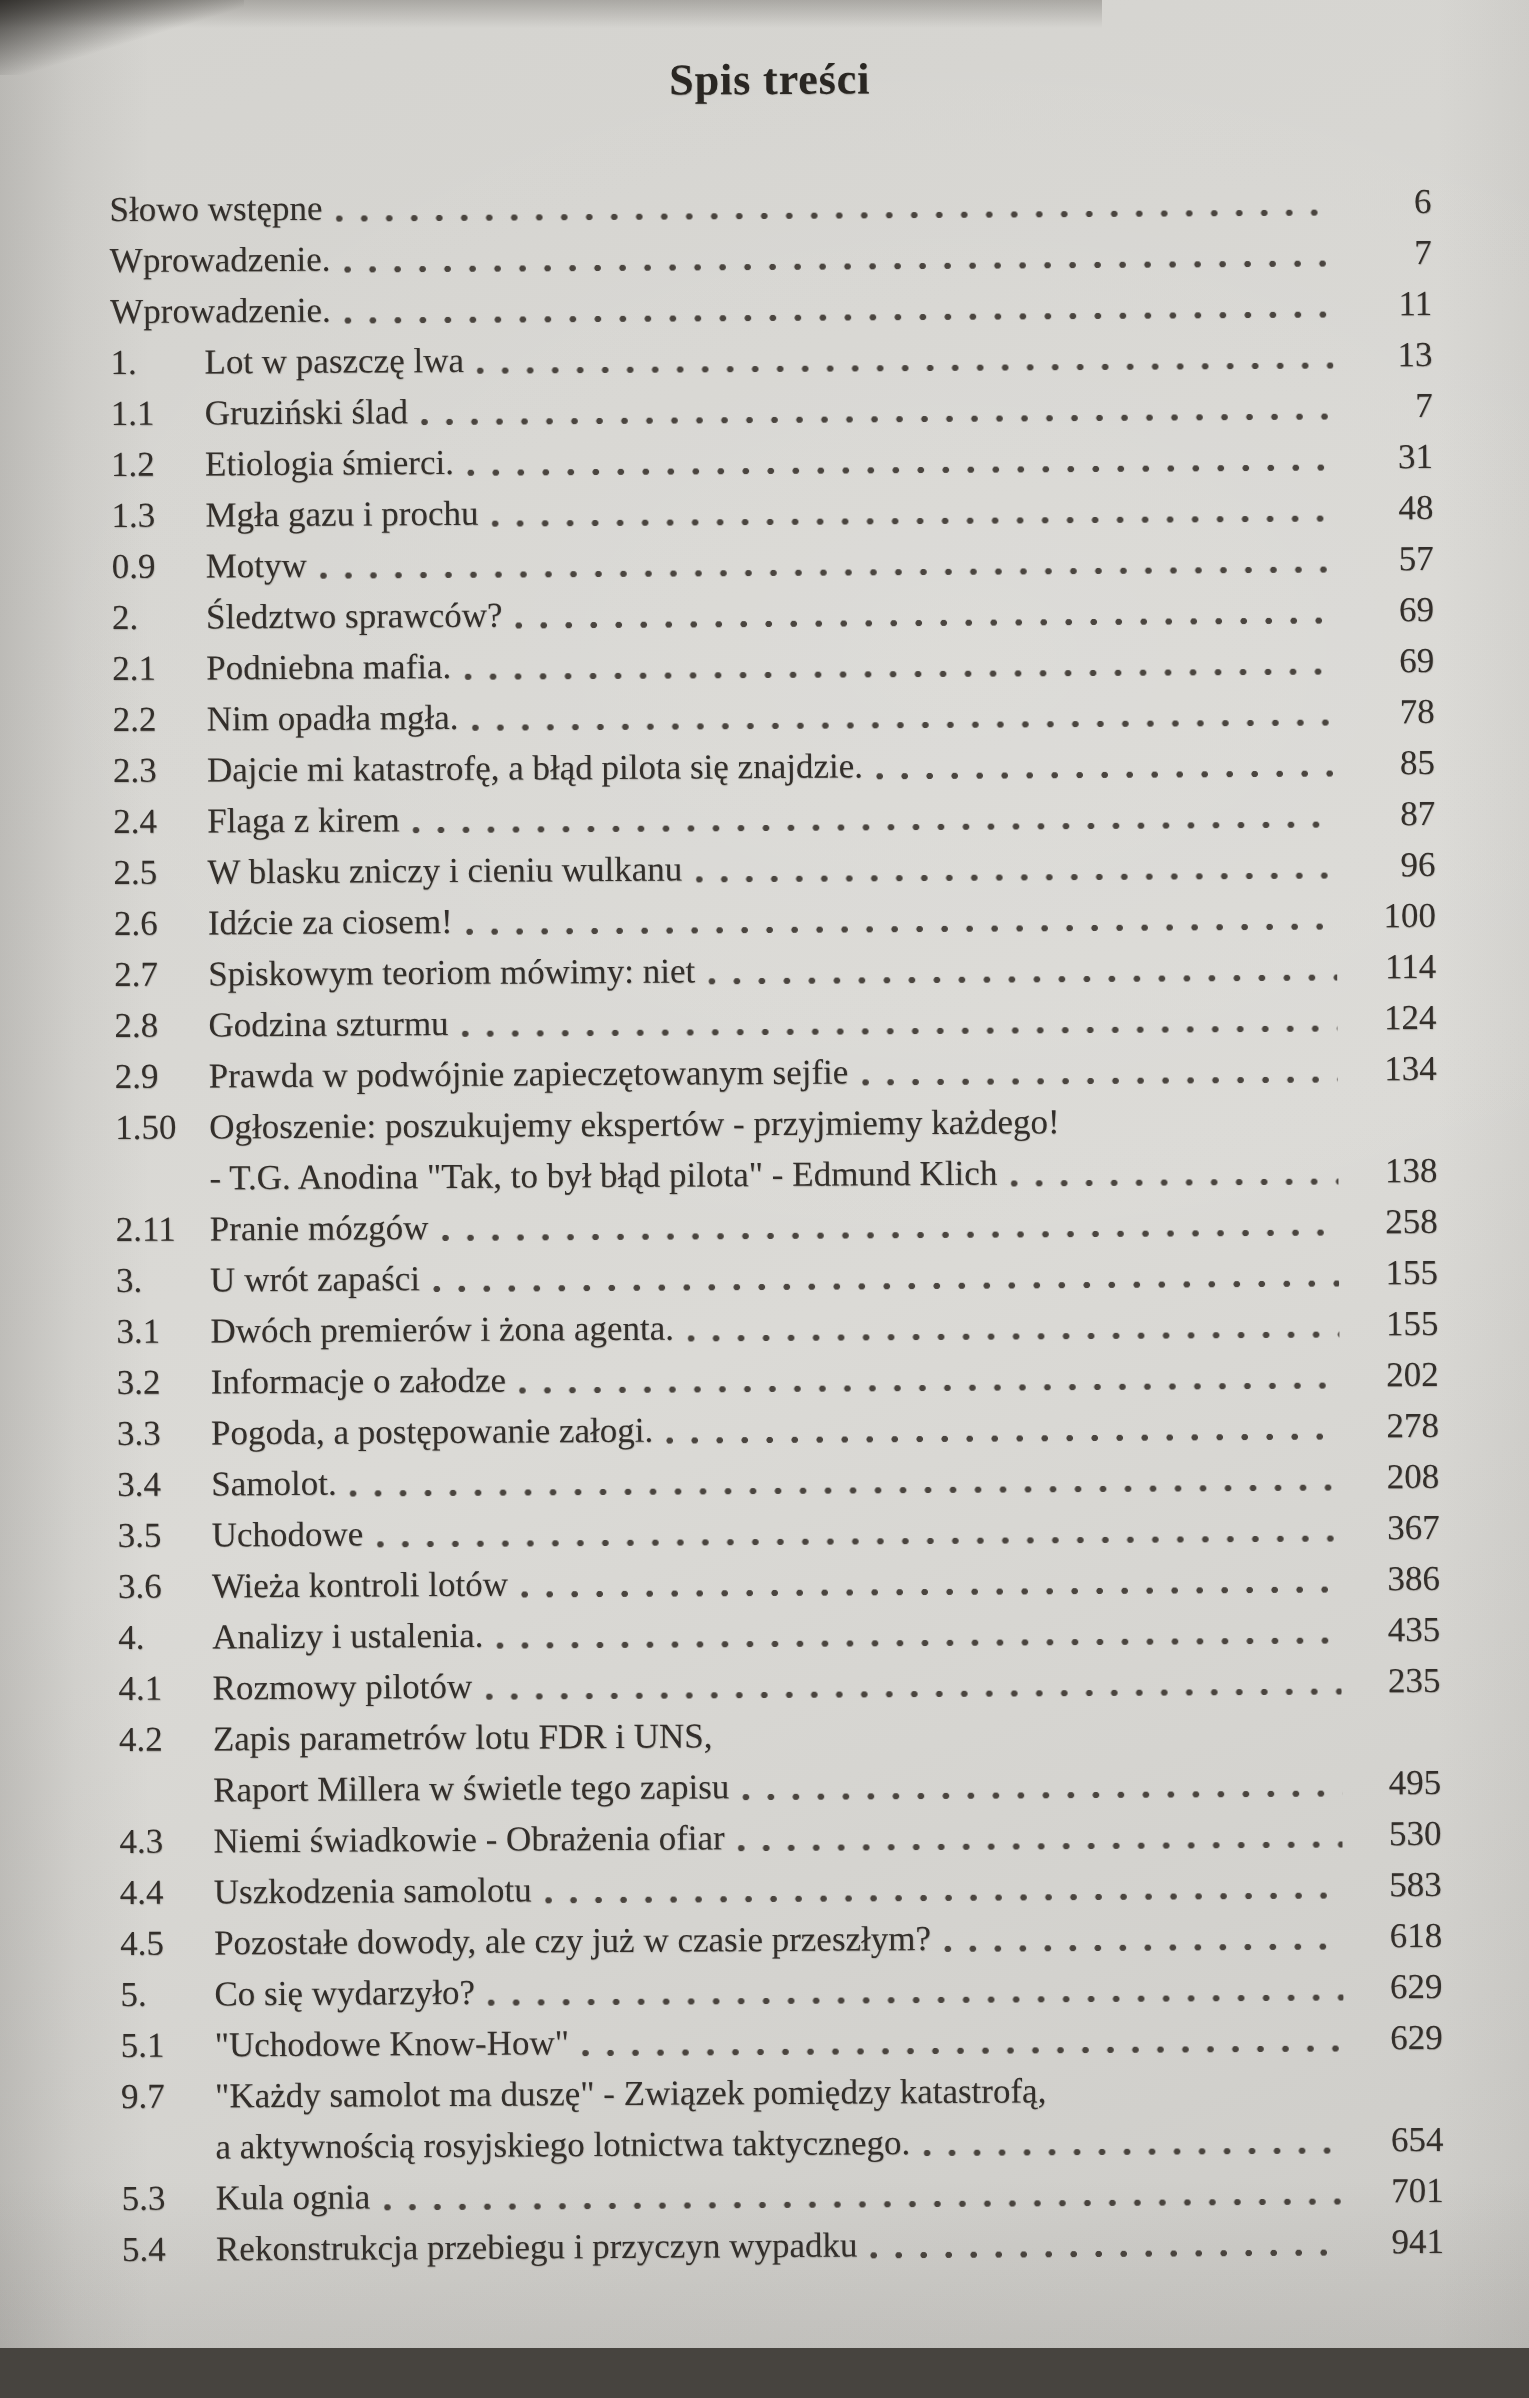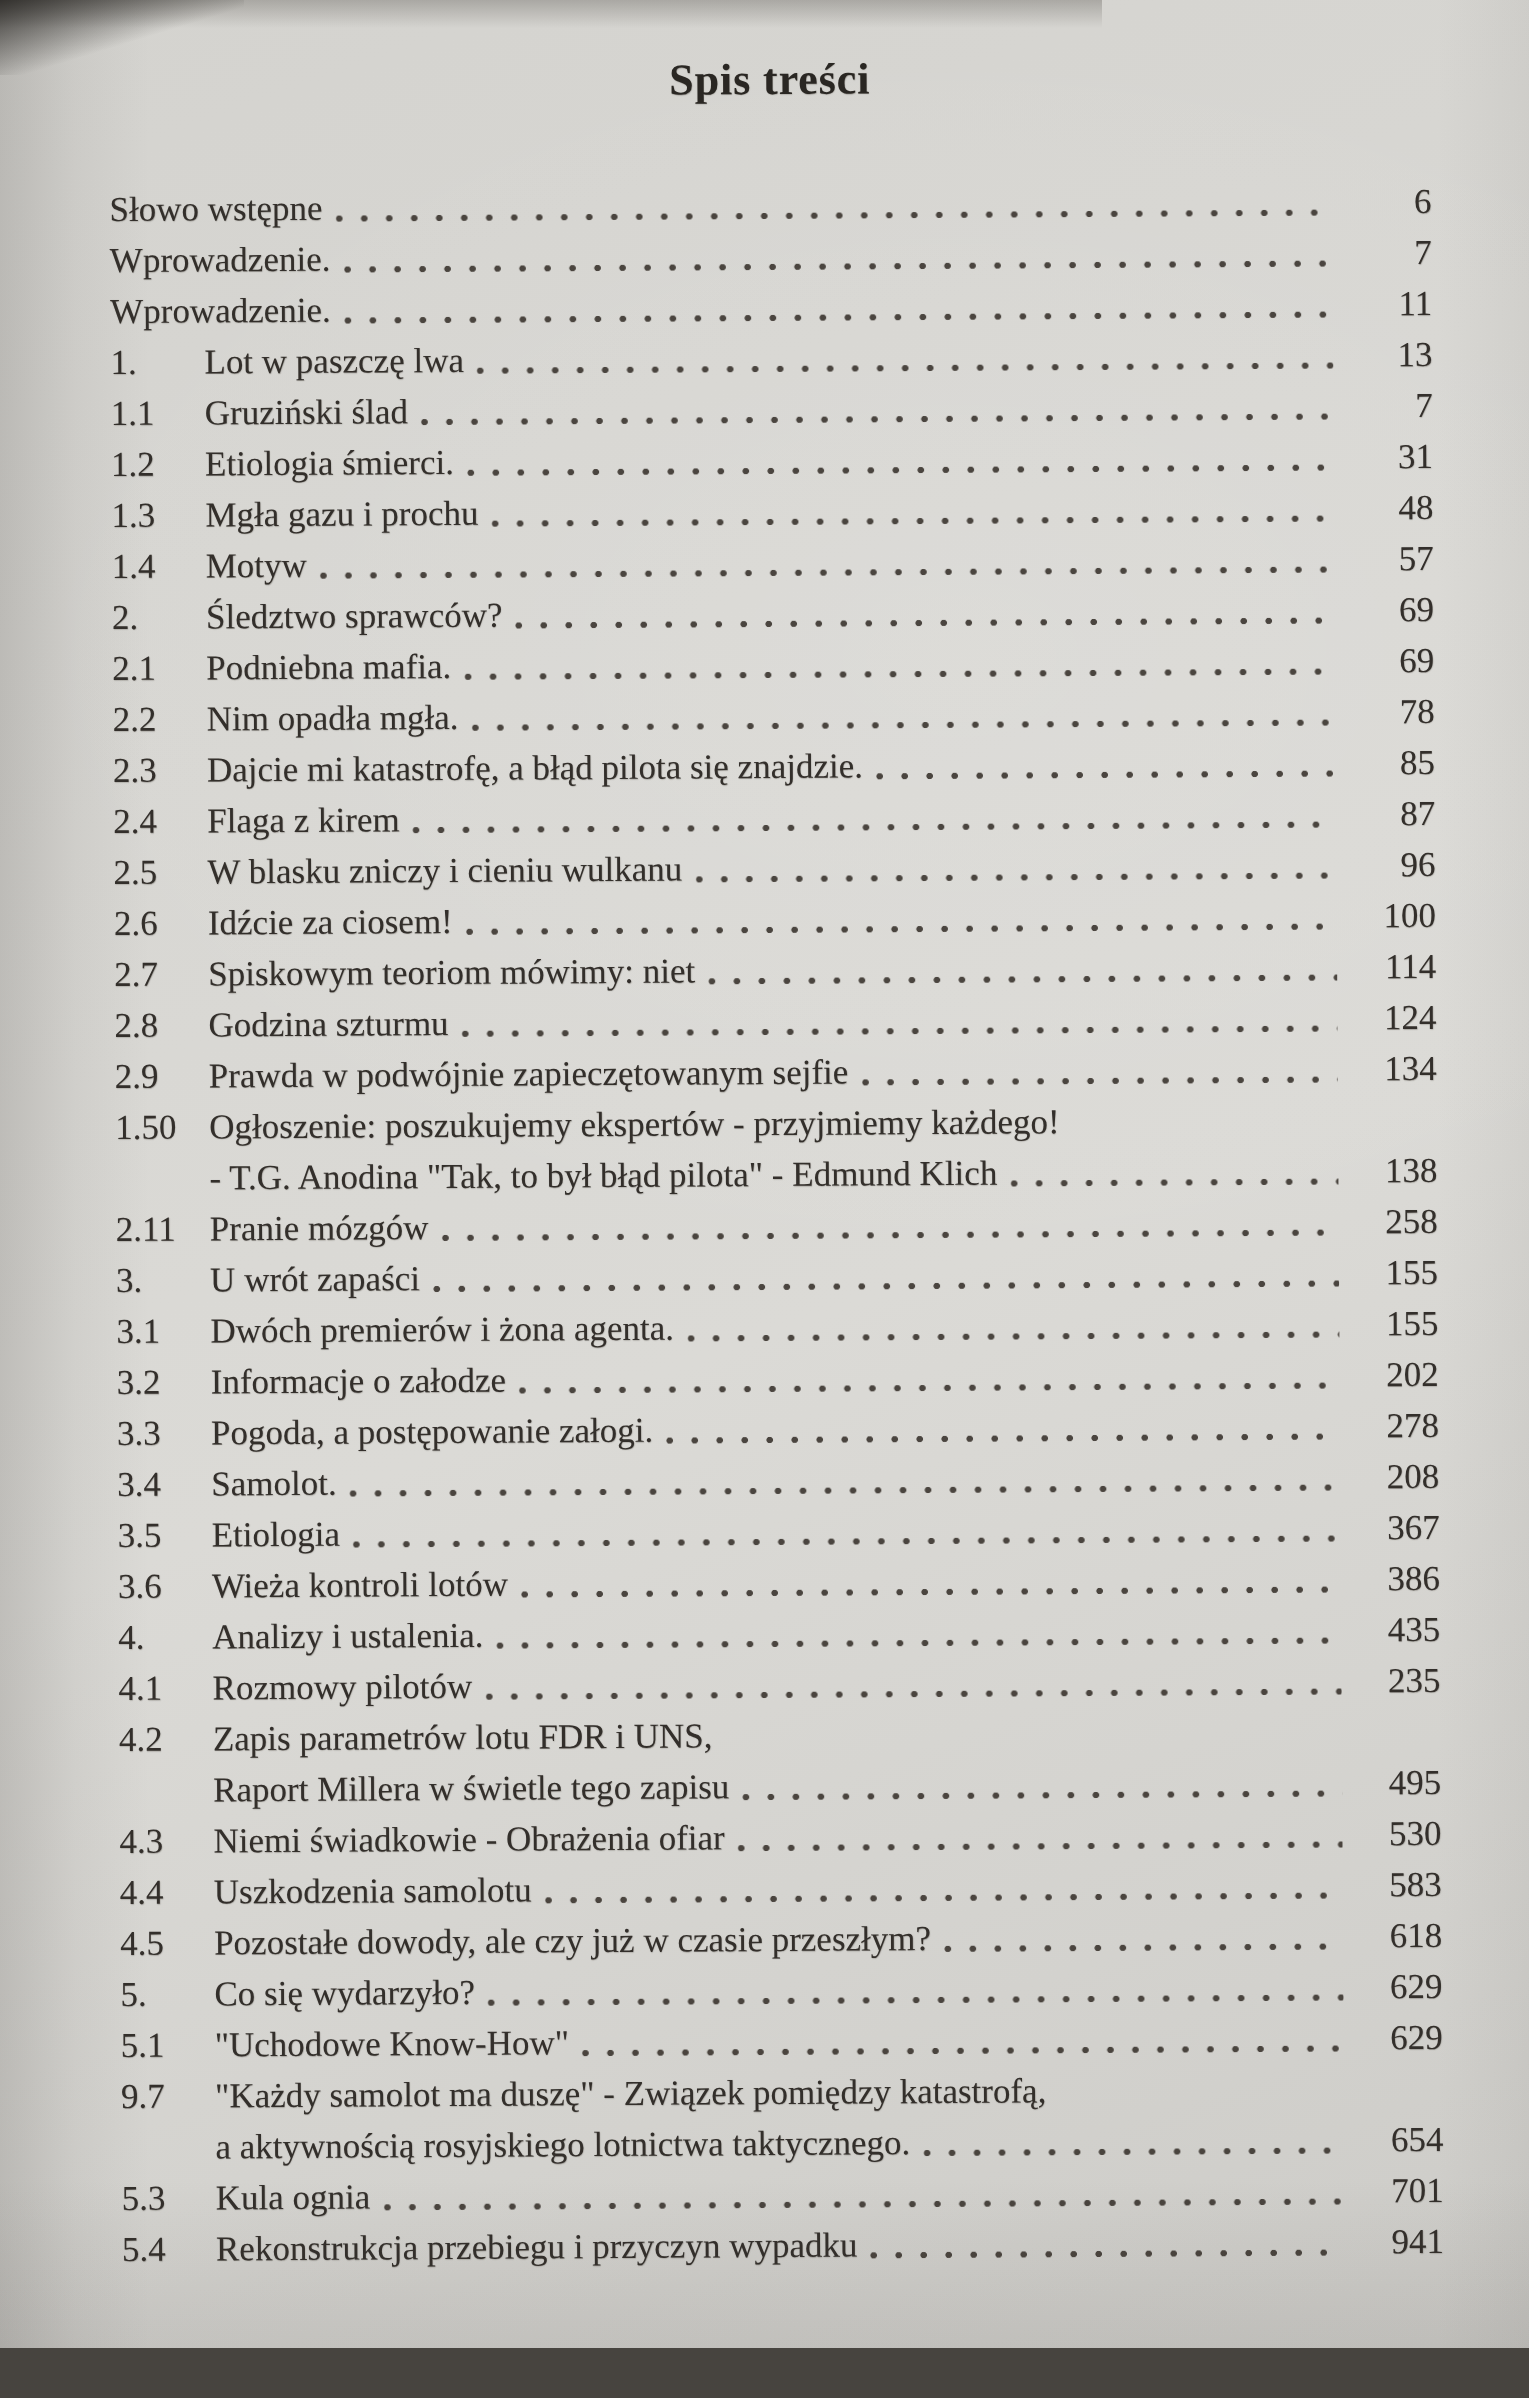--- a/index.html
+++ b/index.html
@@ -122,21 +122,21 @@
           <span class="leader"></span>
           <span class="pg">31</span>
         </div>
         <div class="row">
           <span class="num">1.3</span>
           <span class="t">Mgła gazu i prochu</span>
           <span class="leader"></span>
           <span class="pg">48</span>
         </div>
         <div class="row">
-          <span class="num">1.4</span>
+          <span class="num">0.9</span>
           <span class="t">Motyw</span>
           <span class="leader"></span>
           <span class="pg">57</span>
         </div>
         <div class="row">
           <span class="num">2.</span>
           <span class="t">Śledztwo sprawców?</span>
           <span class="leader"></span>
           <span class="pg">69</span>
         </div>
@@ -235,21 +235,21 @@
           <span class="pg">278</span>
         </div>
         <div class="row">
           <span class="num">3.4</span>
           <span class="t">Samolot.</span>
           <span class="leader"></span>
           <span class="pg">208</span>
         </div>
         <div class="row">
           <span class="num">3.5</span>
-          <span class="t">Etiologia</span>
+          <span class="t">Uchodowe</span>
           <span class="leader"></span>
           <span class="pg">367</span>
         </div>
         <div class="row">
           <span class="num">3.6</span>
           <span class="t">Wieża kontroli lotów</span>
           <span class="leader"></span>
           <span class="pg">386</span>
         </div>
         <div class="row">

